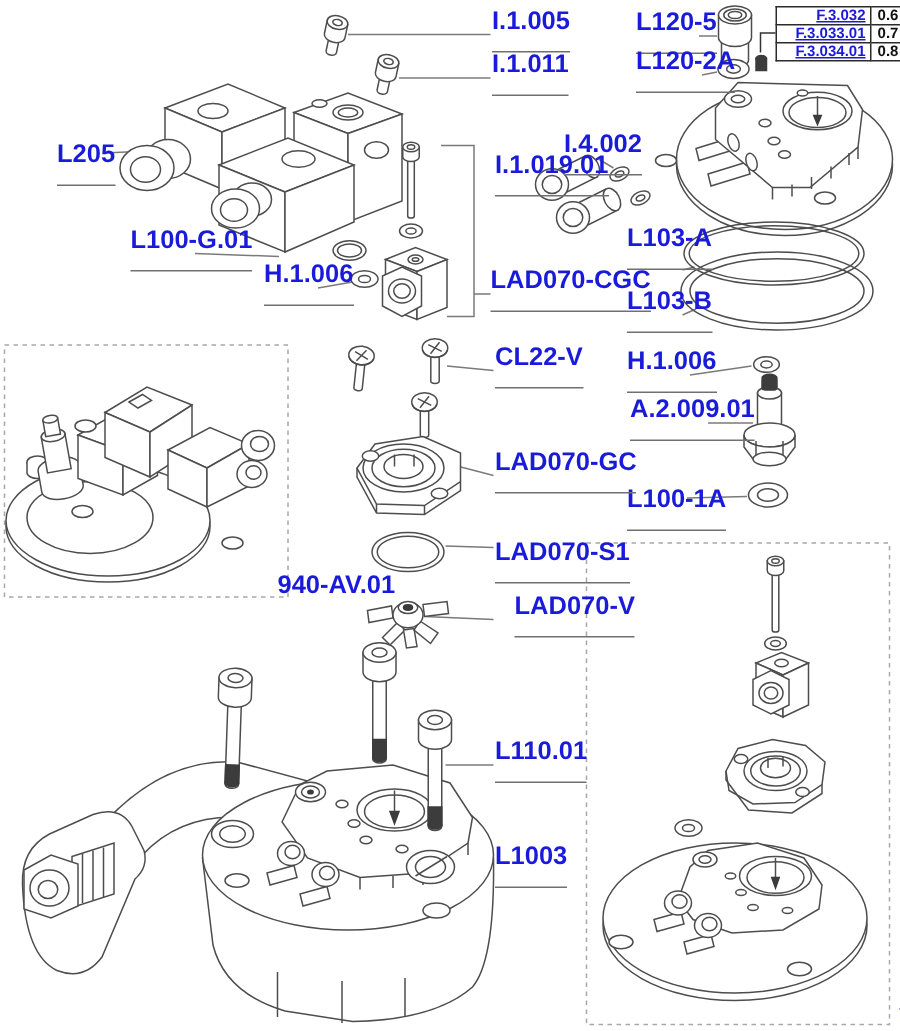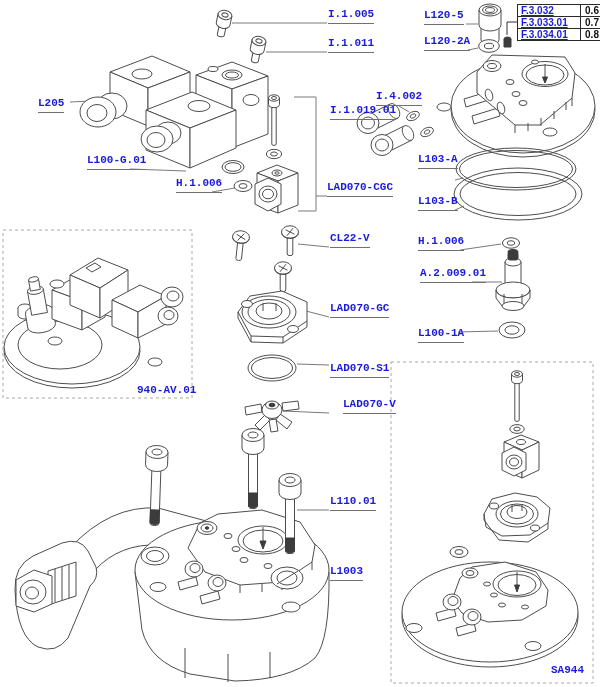--- a/index.html
+++ b/index.html
@@ -6,27 +6,27 @@
   #canvas{position:relative;width:600px;height:687px;background:#fff;overflow:hidden;
           font-family:"Liberation Sans",sans-serif;}
   #art{position:absolute;left:0;top:0;}
   svg path, svg ellipse, svg rect, svg line, svg polyline, svg polygon{vector-effect:non-scaling-stroke;}
   .fw{fill:#ffffff;stroke:#4d4d4d;stroke-width:1;}
   .ln{fill:none;stroke:#4d4d4d;stroke-width:1;}
   .dk{fill:#3c3c3c;stroke:#3c3c3c;stroke-width:1;}
   .ld{fill:none;stroke:#7a7a7a;stroke-width:1;}
   .bk{fill:none;stroke:#333;stroke-width:1;}
   .db{fill:none;stroke:#a8a8a8;stroke-width:1;stroke-dasharray:3,3;}
-  .lbl{position:absolute;font-weight:bold;font-size:11px;line-height:12px;color:#1a1ada;
-       border-bottom:1px solid #707070;padding-bottom:3px;white-space:nowrap;z-index:3;font-family:Liberation Mono, monospace;}
-  .lbl.nl{border-bottom:none;}
+  .lbl{position:absolute;font-weight:bold;font-size:17px;line-height:12px;color:#1a1ada;
+       border-bottom:1px solid #707070;padding-bottom:14px;white-space:nowrap;z-index:3;}
+  .lbl.nl{border-bottom:none;margin-left:48px;}
   #jet-table{position:absolute;left:517px;top:4px;border-collapse:collapse;z-index:3;
              font-size:10px;font-weight:bold;line-height:11px;}
   #jet-table td{border:1px solid #2b2b2b;padding:0 3px;height:11px;background:#fff;}
-  #jet-table td.tpart{color:#1a1ada;text-decoration:underline;min-width:56px;}
+  #jet-table td.tpart{color:#1a1ada;text-decoration:underline;min-width:56px;text-align:right;}
   #jet-table td.tval{color:#111;text-align:center;min-width:16px;}
 </style>
 </head>
 <body>
 
 <div id="canvas">
 
 <svg id="art" width="600" height="687" viewBox="0 0 600 687">
   <defs>
     <g id="cap-screw">

